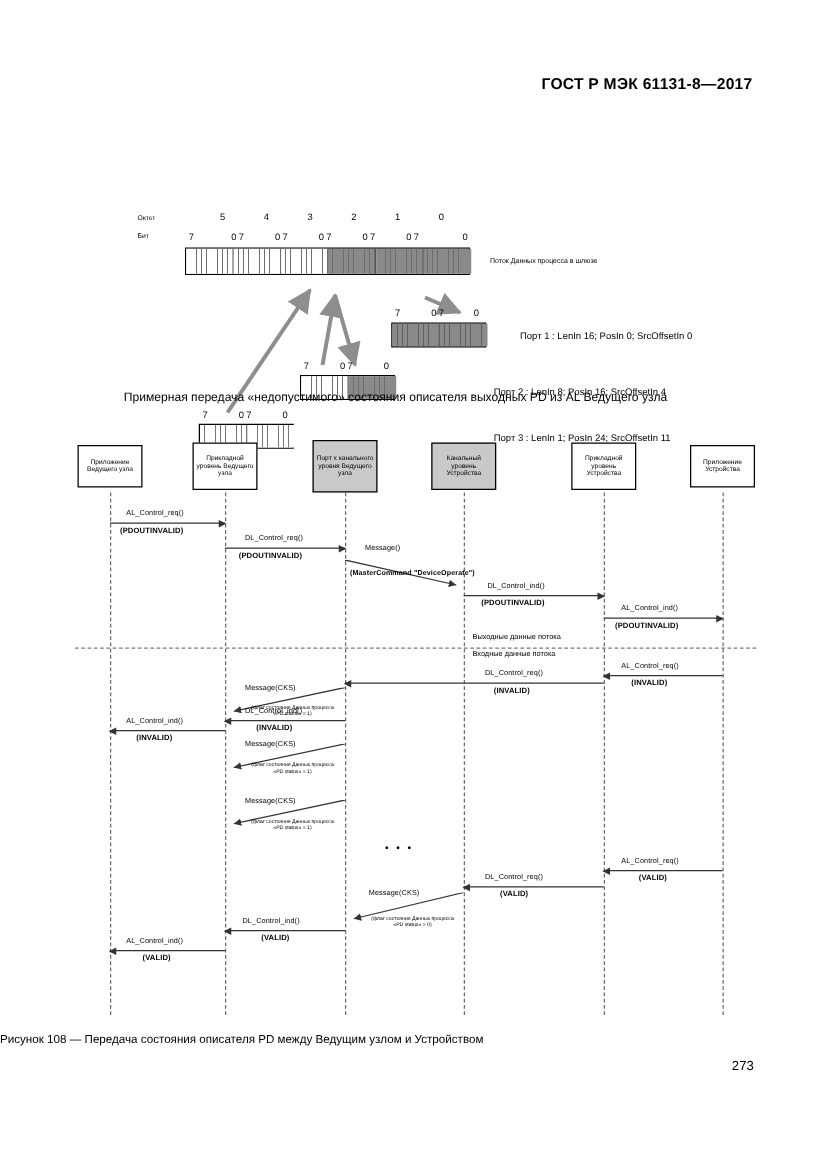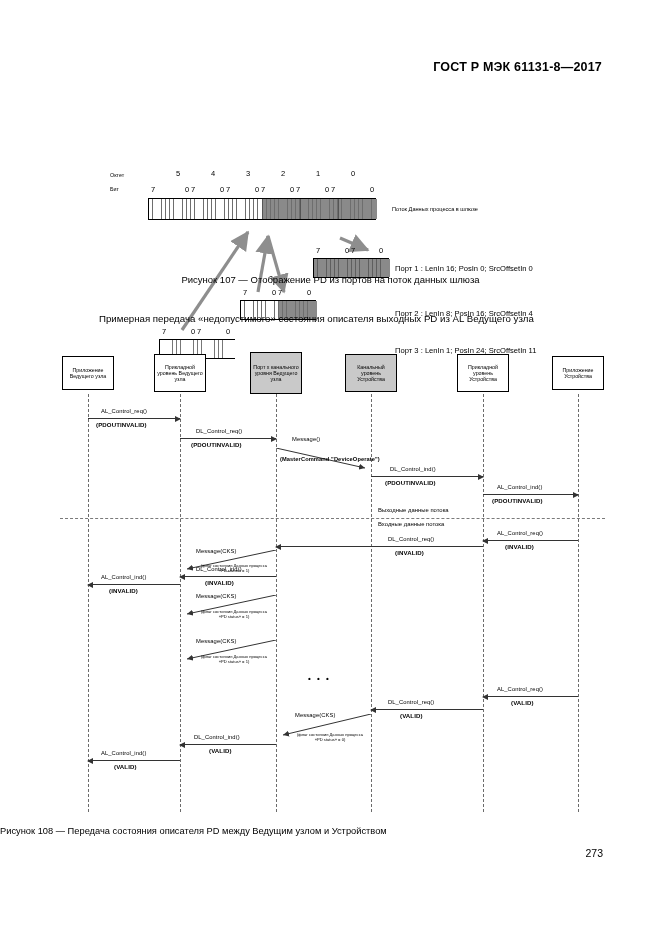--- a/index.html
+++ b/index.html
@@ -112,21 +112,21 @@
     <div class="abs lbl-axis" style="left:316px;top:162px;">7</div>
     <div class="abs lbl-axis" style="left:345px;top:162px;">0</div>
     <div class="abs lbl-axis" style="left:351px;top:162px;">7</div>
     <div class="abs lbl-axis" style="left:379px;top:162px;">0</div>
     <div class="ruler" style="left:313px;top:174px;width:76px;height:20px;">
       <div class="cell dark" style="left:0;width:38px;"></div>
       <div class="cell dark" style="left:38px;width:38px;border-right:none;"></div>
       <div class="abs" style="left:0;top:0;right:0;bottom:0;
         background:repeating-linear-gradient(to right,transparent 0 3.5px,#5f5f5f 3.5px 4.2px);"></div>
     </div>
-    <div class="abs" style="left:395px;top:180px;font-size:7.6px;">Порт 1 : LenIn 16; PosIn 0; SrcOffsetIn 0</div>
+    <div class="abs" style="left:416px;top:180px;font-size:7.6px;">Порт 1 : LenIn 16; PosIn 0; SrcOffsetIn 0</div>
 
     <div class="abs lbl-axis" style="left:243px;top:204px;">7</div>
     <div class="abs lbl-axis" style="left:272px;top:204px;">0</div>
     <div class="abs lbl-axis" style="left:278px;top:204px;">7</div>
     <div class="abs lbl-axis" style="left:307px;top:204px;">0</div>
     <div class="ruler" style="left:240px;top:216px;width:76px;height:20px;">
       <div class="cell light" style="left:0;width:38px;"></div>
       <div class="cell dark" style="left:38px;width:38px;border-right:none;"></div>
       <div class="abs" style="left:0;top:0;right:0;bottom:0;
         background:repeating-linear-gradient(to right,transparent 0 3.5px,#6e6e6e 3.5px 4.2px);"></div>
@@ -139,21 +139,20 @@
     <div class="abs lbl-axis" style="left:226px;top:243px;">0</div>
     <div class="ruler" style="left:159px;top:255px;width:76px;height:20px;">
       <div class="cell light" style="left:0;width:38px;"></div>
       <div class="cell light" style="left:38px;width:38px;border-right:none;"></div>
       <div class="abs" style="left:0;top:0;right:0;bottom:0;
         background:repeating-linear-gradient(to right,transparent 0 3.5px,#777 3.5px 4.2px);"></div>
     </div>
     <div class="abs" style="left:395px;top:262px;font-size:7.6px;">Порт 3 : LenIn 1; PosIn 24; SrcOffsetIn 11</div>
   </div>
 
-  <div class="abs" id="fig107-caption">Рисунок 107 — Отображение PD из портов на поток данных шлюза</div>
 
   <div class="abs" id="para">
     <span class="ind">Примерная передача «недопустимого» состояния описателя выходных PD из AL Ведущего узла</span>
   </div>
 
   <div class="abs" id="seq">
 
     <div class="actor plain" style="left:62px;top:4px;width:52px;height:34px;">
       <span>Приложение Ведущего узла</span>
     </div>

